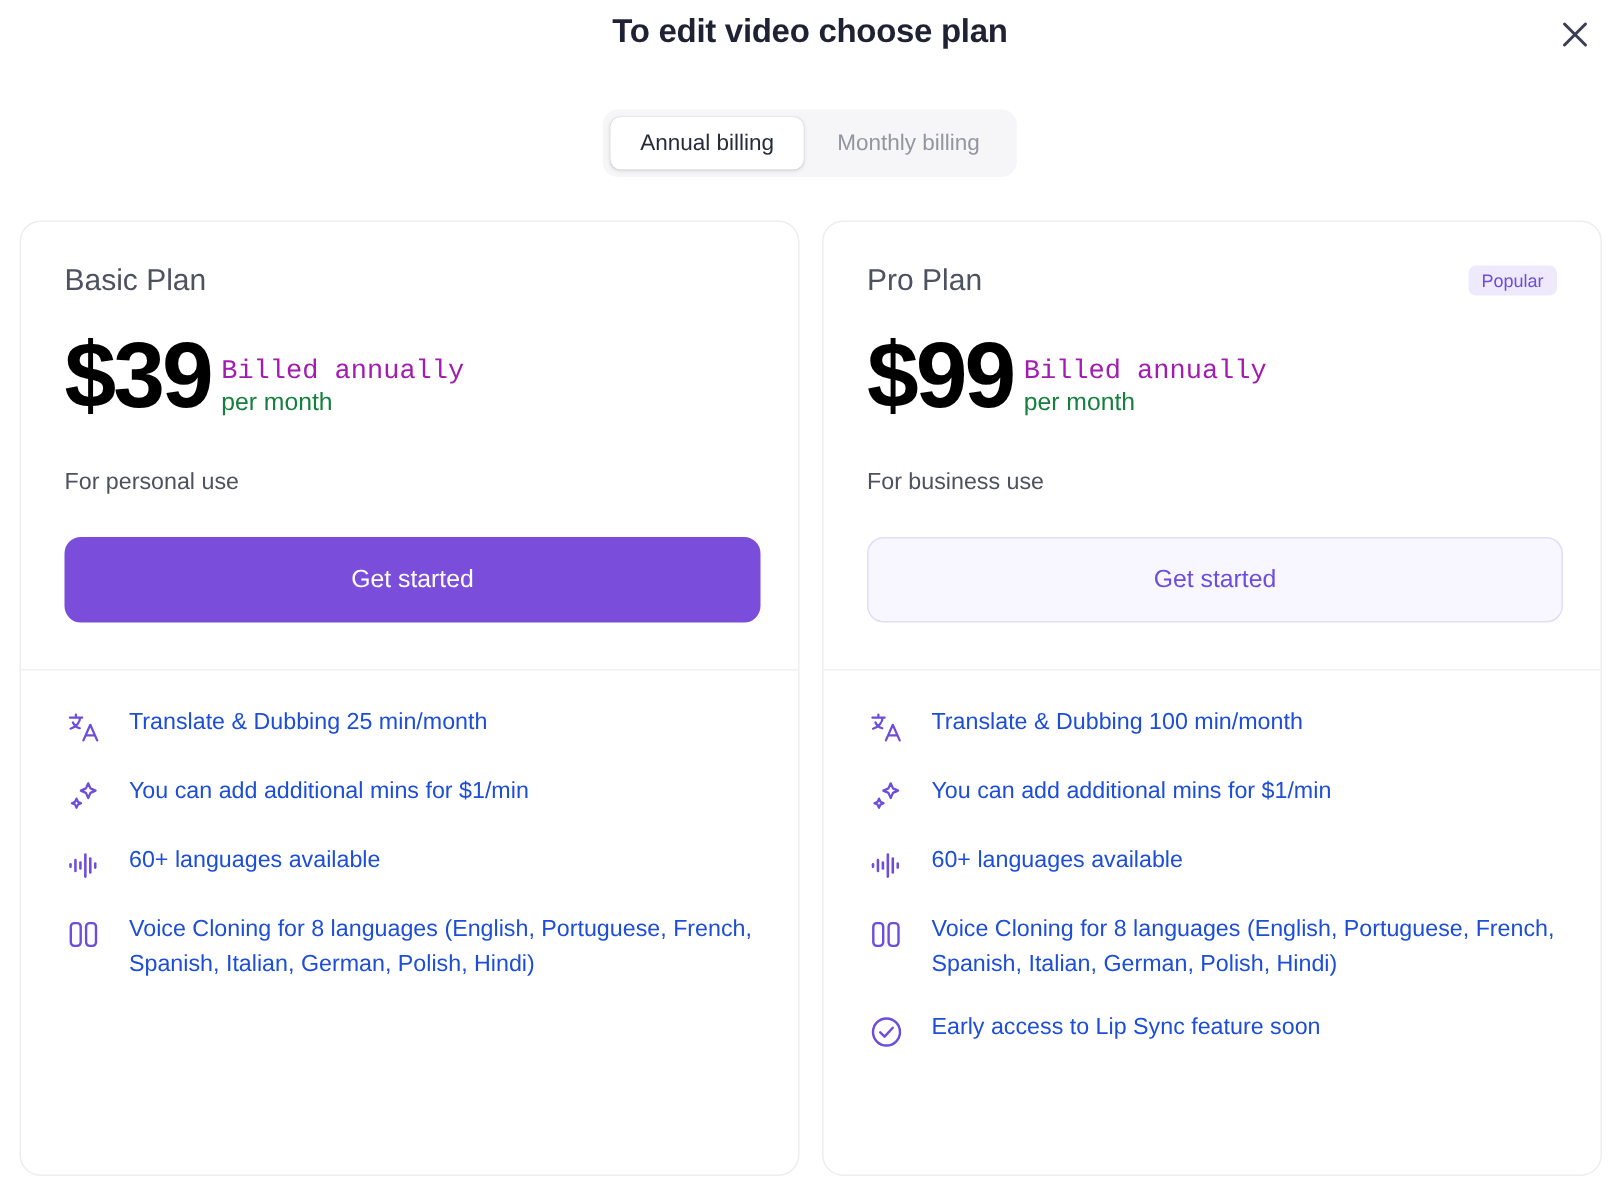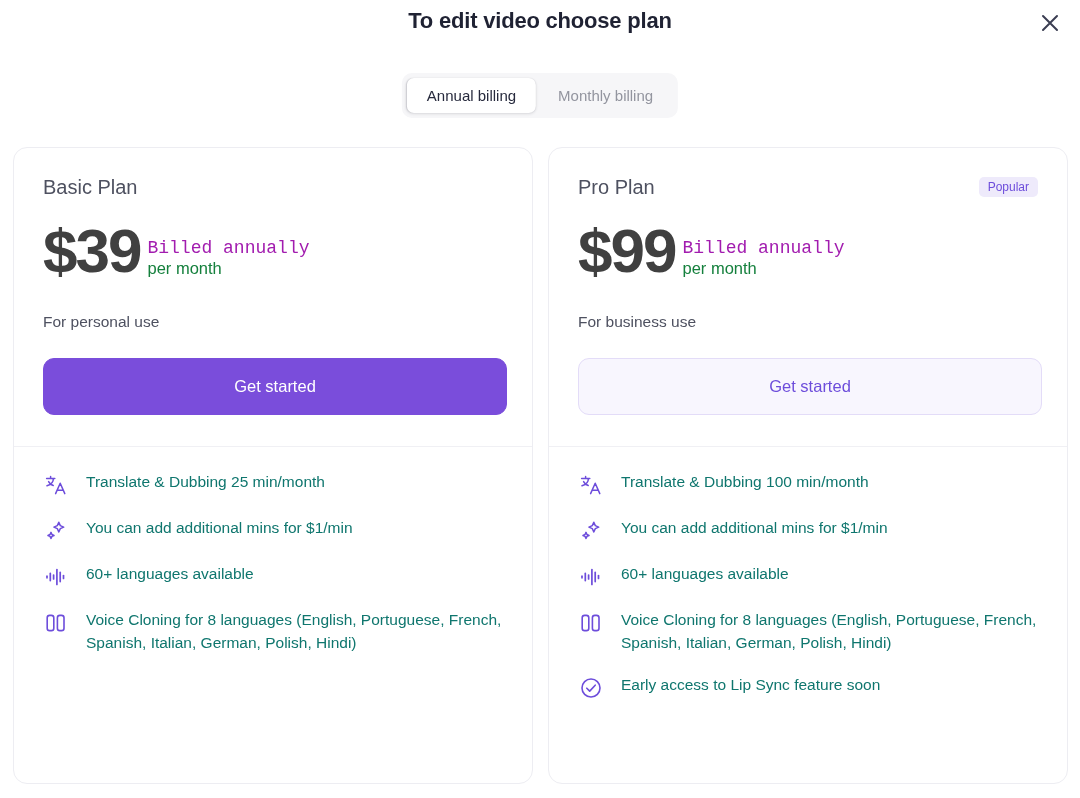--- a/index.html
+++ b/index.html
@@ -121,21 +121,21 @@
 
   .price-row {
     display: flex;
     align-items: flex-end;
     margin-top: 19px;
     height: 62px;
   }
   .price-amount {
     font-size: 62px;
     font-weight: 700;
-    color: #404040;
+    color: #000000;
     letter-spacing: -2px;
     line-height: 0.95;
   }
   .price-sub {
     margin-left: 7px;
     padding-bottom: 2px;
   }
   .price-billed {
     font-size: 18px;
     color: #a21caf;
@@ -199,21 +199,21 @@
     width: 26px;
     height: 26px;
     display: flex;
     align-items: center;
     justify-content: center;
     margin-top: 1px;
   }
   .feature-text {
     font-size: 15.5px;
     line-height: 1.48;
-    color: #0f766e;
+    color: #1d4ed8;
     max-width: 420px;
   }
 </style>
 </head>
 <body>
 
 <div class="modal">
 
   <div class="modal-title">To edit video choose plan</div>
 

